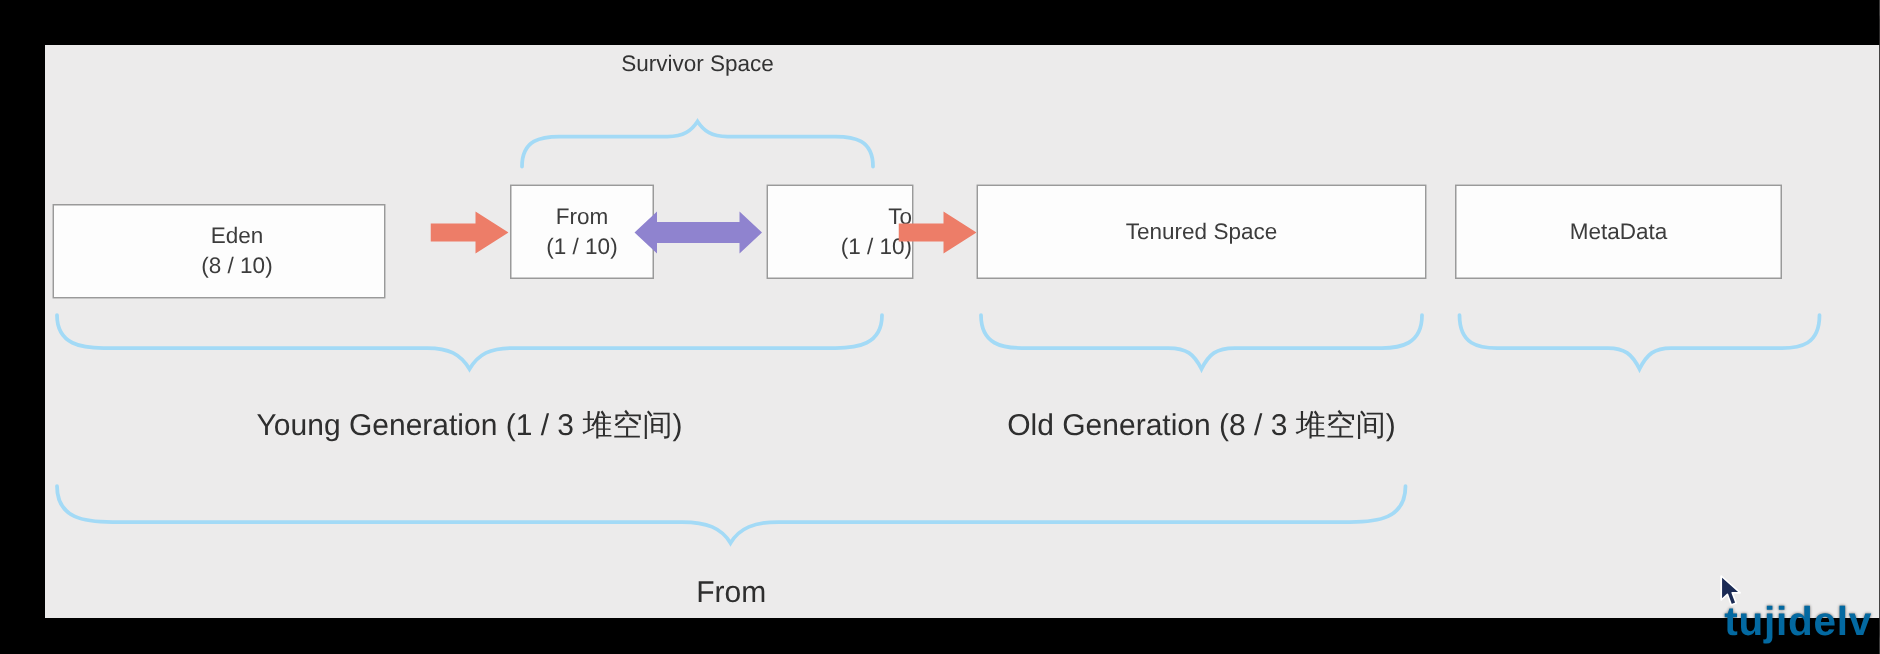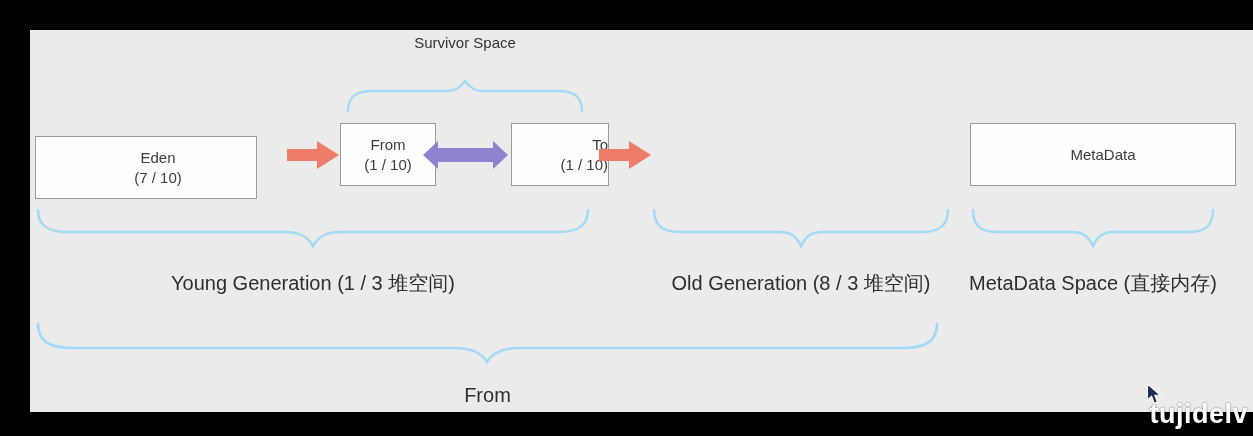--- a/index.html
+++ b/index.html
@@ -24,40 +24,40 @@
   .glabel{
     position:absolute;text-align:center;font-size:20px;color:#2E2E2E;white-space:nowrap;
   }
   .survivor-label{
     position:absolute;left:345px;top:34px;width:240px;text-align:center;
     font-size:15px;color:#333;
   }
   .brace{position:absolute;}
   .watermark{
     position:absolute;right:5px;top:399px;
-    font-size:27px;font-weight:bold;color:#ffffff;letter-spacing:0.5px;
+    font-size:27px;font-weight:bold;color:#0369a1;letter-spacing:0.5px;
     text-shadow:0 0 2px rgba(0,0,0,0.6);
   }
   .cursor{position:absolute;left:1146px;top:383px;}
 </style>
 </head>
 <body>
 
 <div class="stage">
 
   <div class="panel"></div>
 
   <div class="survivor-label">Survivor Space</div>
   <svg class="brace" style="left:345px;top:78px" width="240" height="36" viewBox="0 0 240 36">
     <path d="M 3,33 C 3,15 16,13 28,13 L 100,13 C 111,13 116,9 120,3 C 124,9 129,13 140,13 L 212,13 C 224,13 237,15 237,33" fill="none" stroke-width="2.5" stroke-linecap="round" stroke="#A3DAF6"></path>
   </svg>
 
   <div class="box" style="left:35px;top:136px;width:222px;padding-left:24px;">
     <div class="box-title">Eden</div>
-    <div class="box-sub">(7 / 10)</div>
+    <div class="box-sub">(8 / 10)</div>
   </div>
 
   <svg class="abs" style="left:287px;top:138px" width="52" height="34" viewBox="0 0 52 34">
     <polygon points="0,11 30,11 30,3 52,17 30,31 30,23 0,23" fill="#ED7D68"></polygon>
   </svg>
 
   <div class="box" style="left:340px;top:123px;width:96px;align-items:center;">
     <div class="box-title">From</div>
     <div class="box-sub">(1 / 10)</div>
   </div>
@@ -68,40 +68,42 @@
 
   <div class="box" style="left:511px;top:123px;width:98px;align-items:flex-end;">
     <div class="box-title">To</div>
     <div class="box-sub">(1 / 10)</div>
   </div>
 
   <svg class="abs" style="left:599px;top:138px" width="52" height="34" viewBox="0 0 52 34">
     <polygon points="0,11 30,11 30,3 52,17 30,31 30,23 0,23" fill="#ED7D68"></polygon>
   </svg>
 
+  <div class="box" style="left:651px;top:123px;width:300px;">
+    <div class="box-title">Tenured Space</div>
+  </div>
 
-  <div class="box" style="left:970px;top:123px;width:266px;">
+  <div class="box" style="left:970px;top:123px;width:218px;">
     <div class="box-title">MetaData</div>
   </div>
 
   <svg class="brace" style="left:35px;top:206px" width="556" height="44" viewBox="0 0 556 44">
     <path d="M 3,4 C 3,24 20,26 34,26 L 250,26 C 264,26 272,30 278,40 C 284,30 292,26 306,26 L 522,26 C 536,26 553,24 553,4" fill="none" stroke-width="2.5" stroke-linecap="round" stroke="#A3DAF6"></path>
   </svg>
 
   <svg class="brace" style="left:651px;top:206px" width="300" height="44" viewBox="0 0 300 44">
     <path d="M 3,4 C 3,24 18,26 30,26 L 128,26 C 140,26 145,30 150,40 C 155,30 160,26 172,26 L 270,26 C 282,26 297,24 297,4" fill="none" stroke-width="2.5" stroke-linecap="round" stroke="#A3DAF6"></path>
   </svg>
 
   <svg class="brace" style="left:970px;top:206px" width="246" height="44" viewBox="0 0 246 44">
     <path d="M 3,4 C 3,24 16,26 28,26 L 102,26 C 113,26 118,30 123,40 C 128,30 133,26 144,26 L 218,26 C 230,26 243,24 243,4" fill="none" stroke-width="2.5" stroke-linecap="round" stroke="#A3DAF6"></path>
   </svg>
 
   <div class="glabel" style="left:35px;top:270px;width:556px;">Young Generation (1 / 3 堆空间)</div>
   <div class="glabel" style="left:651px;top:270px;width:300px;">Old Generation (8 / 3 堆空间)</div>
-  <div class="glabel" style="left:948px;top:270px;width:290px;">MetaData Space (直接内存)</div>
 
   <svg class="brace" style="left:35px;top:320px" width="905" height="46" viewBox="0 0 905 46">
     <path d="M 3,4 C 3,26 22,28 40,28 L 420,28 C 436,28 446,32 452,42 C 458,32 468,28 484,28 L 865,28 C 883,28 902,26 902,4" fill="none" stroke-width="2.5" stroke-linecap="round" stroke="#A3DAF6"></path>
   </svg>
   <div class="glabel" style="left:35px;top:384px;width:905px;">From</div>
 
   <svg class="cursor" width="17" height="23" viewBox="0 0 17 23">
     <path d="M1.5,1 L1.5,17 L5.6,13.2 L8.2,20.3 L11.4,19 L8.8,12.2 L14.2,12.2 Z" fill="#1B2B55" stroke="#FFFFFF" stroke-width="1.1" stroke-linejoin="round"></path>
   </svg>
 

